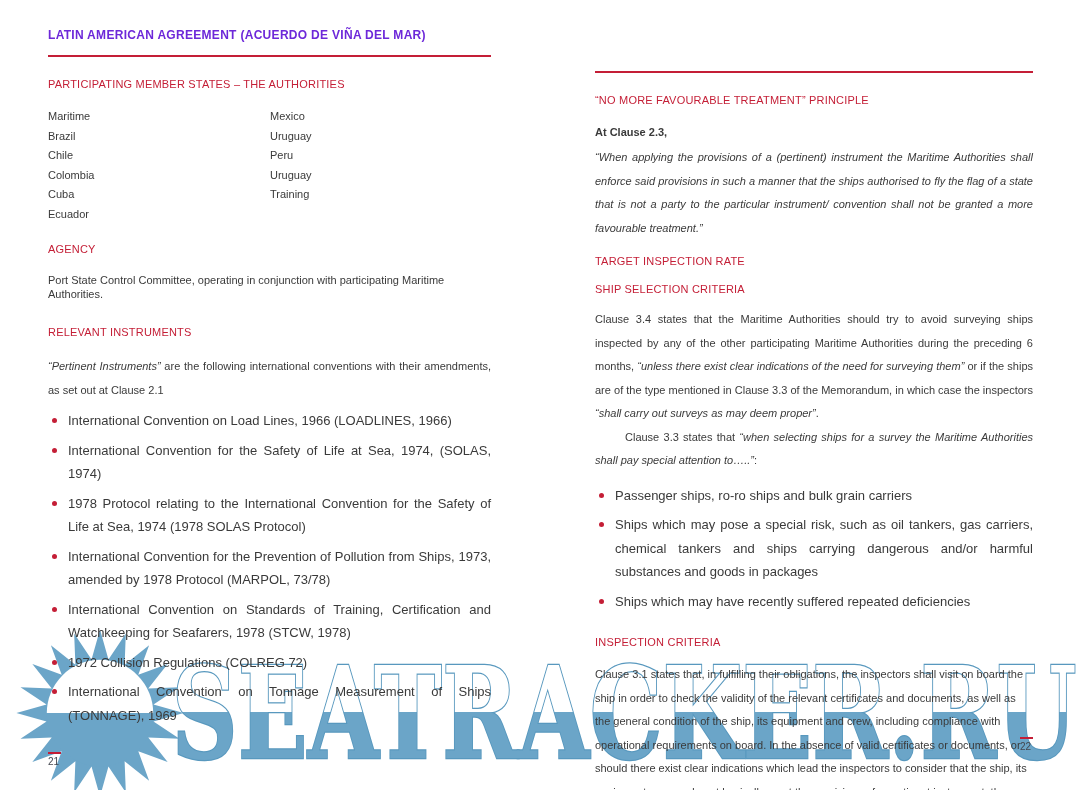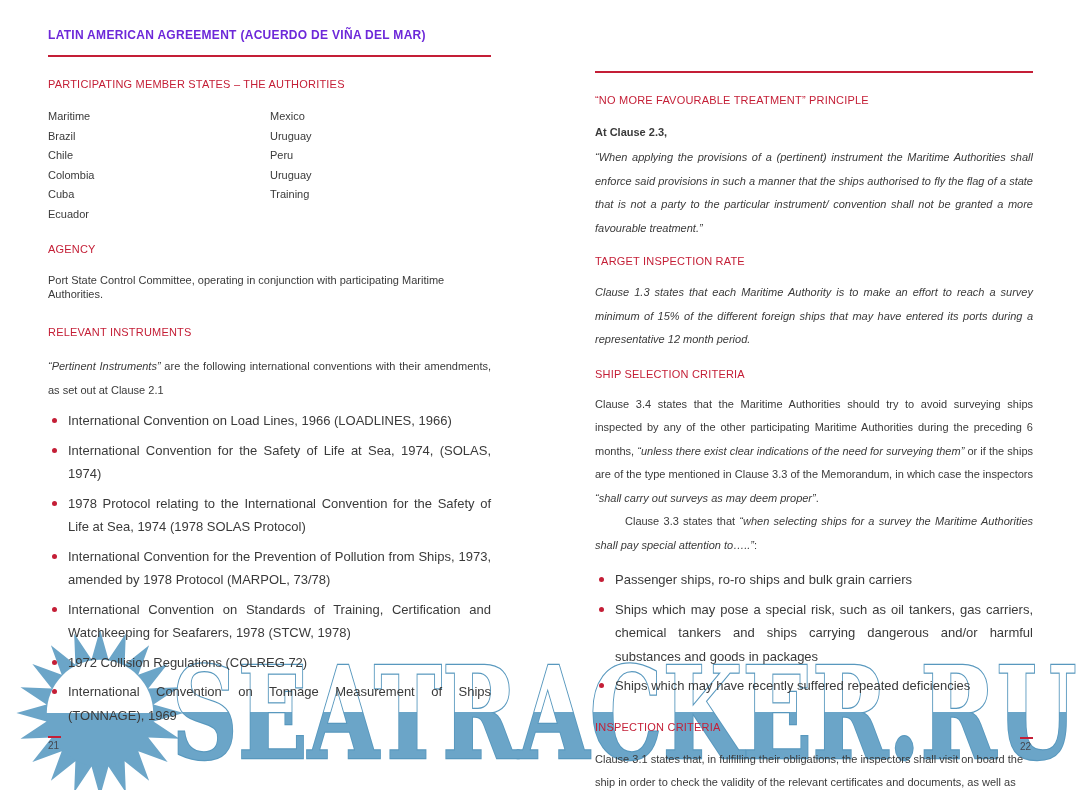--- a/index.html
+++ b/index.html
@@ -49,21 +49,21 @@
   .h-target{margin-top:15px;}
   .target-text{margin-top:14px;}
   .h-selection{margin-top:16px;}
   .sel-p1{margin-top:13px;}
   ul.sel-bullets{margin-top:11px;}
   .h-inspection{margin-top:23px;}
   .inspection-text{margin-top:15px;text-align:left;}
   
   .pagenum{position:absolute;font-size:10px;color:#44474f;}
   .pagenum .pn-rule{display:block;width:13px;height:2px;background:#c41e36;margin-bottom:2px;}
-  .pagenum-left{left:0;top:736px;}
+  .pagenum-left{left:0;top:752px;}
   .pagenum-right{right:0;top:737px;text-align:left;}
 </style>
 </head>
 <body>
 
 <div class="sheet">
 
   <div class="watermark" aria-hidden="true">
     <svg class="wm-sun" viewBox="0 0 200 200">
       <path fill="#6ba5c8" d="M100,12 L108.9,43.7 L127.2,16.3 L125.9,49.2 L151.7,28.8 L140.3,59.7 L171.2,48.3 L150.8,74.1 L183.7,72.8 L156.3,91.1 L188,100 L156.3,108.9 L183.7,127.2 L150.8,125.9 L171.2,151.7 L140.3,140.3 L151.7,171.2 L125.9,150.8 L127.2,183.7 L108.9,156.3 L100,188 L91.1,156.3 L72.8,183.7 L74.1,150.8 L48.3,171.2 L59.7,140.3 L28.8,151.7 L49.2,125.9 L16.3,127.2 L43.7,108.9 L12,100 L43.7,91.1 L16.3,72.8 L49.2,74.1 L28.8,48.3 L59.7,59.7 L48.3,28.8 L74.1,49.2 L72.8,16.3 L91.1,43.7 Z"></path>
@@ -126,21 +126,20 @@
   </main>
 
   <main class="page page-right">
     <div class="rule"></div>
 
     <h2 class="h-nmft">“NO MORE FAVOURABLE TREATMENT” PRINCIPLE</h2>
     <p class="bold-label clause-label">At Clause 2.3,</p>
     <p class="italic just quote">“When applying the provisions of a (pertinent) instrument the Maritime Authorities shall enforce said provisions in such a manner that the ships authorised to fly the flag of a state that is not a party to the particular instrument/ convention shall not be granted a more favourable treatment.”</p>
 
     <h2 class="h-target">TARGET INSPECTION RATE</h2>
-    <p class="italic just target-text">Clause 1.3 states that each Maritime Authority is to make an effort to reach a survey minimum of 15% of the different foreign ships that may have entered its ports during a representative 12 month period.</p>
 
     <h2 class="h-selection">SHIP SELECTION CRITERIA</h2>
     <p class="just sel-p1"><span class="seg-r">Clause 3.4 states that the Maritime Authorities should try to avoid surveying ships inspected by any of the other participating Maritime Authorities during the preceding 6 months, </span><span class="seg-i">“unless there exist clear indications of the need for surveying them”</span><span class="seg-r"> or if the ships are of the type mentioned in Clause 3.3 of the Memorandum, in which case the inspectors </span><span class="seg-i">“shall carry out surveys as may deem proper”</span><span class="seg-r">.</span></p>
     <p class="just indent"><span class="seg-r">Clause 3.3 states that </span><span class="seg-i">“when selecting ships for a survey the Maritime Authorities shall pay special attention to…..”</span><span class="seg-r">:</span></p>
     <ul class="bullets sel-bullets">
         <li>Passenger ships, ro-ro ships and bulk grain carriers</li>
         <li>Ships which may pose a special risk, such as oil tankers, gas carriers, chemical tankers and ships carrying dangerous and/or harmful substances and goods in packages</li>
         <li>Ships which may have recently suffered repeated deficiencies</li>
       </ul>
 

